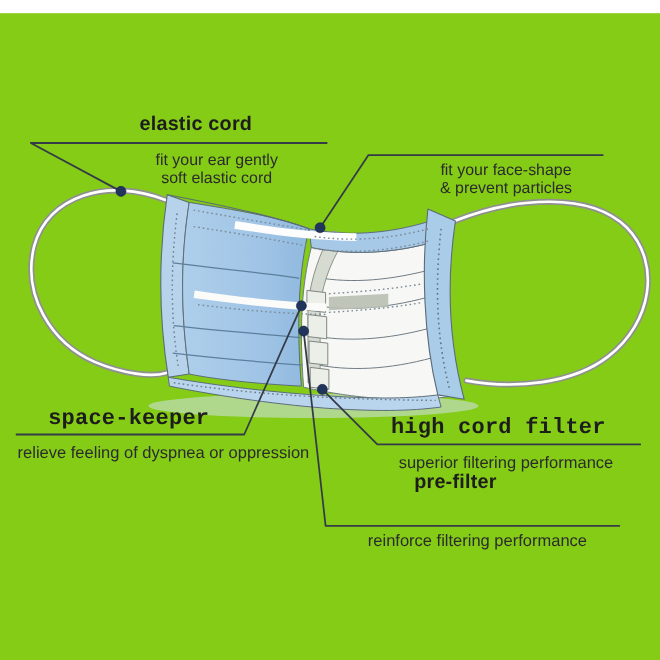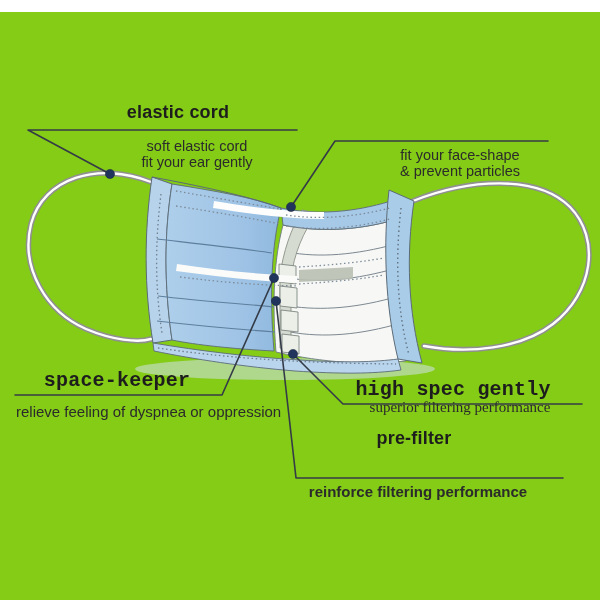--- a/index.html
+++ b/index.html
@@ -109,37 +109,37 @@
       <circle cx="110" cy="162" r="4.6"></circle>
       <circle cx="291" cy="195" r="4.6"></circle>
       <circle cx="274" cy="266" r="4.6"></circle>
       <circle cx="276" cy="289" r="4.6"></circle>
       <circle cx="293" cy="342" r="4.6"></circle>
     </g>
   </svg>
 
   <div class="lbl bold t18 centered" style="left:178px;top:90px;">elastic cord</div>
   <div class="lbl desc small centered" style="left:197px;top:126px;">
+    <div>fit your ear gently</div>
     <div>soft elastic cord</div>
-    <div>fit your ear gently</div>
   </div>
 
   <div class="lbl desc small centered" style="left:460px;top:135px;">
     <div>fit your face-shape</div>
     <div>&amp; prevent particles</div>
   </div>
 
   <div class="lbl bold t19 centered" style="left:117px;top:357px;">space-keeper</div>
   <div class="lbl desc" style="left:16px;top:392px;">
     <div>relieve feeling of dyspnea or oppression</div>
   </div>
 
-  <div class="lbl bold t19 centered" style="left:453px;top:366px;">high spec gently</div>
-  <div class="lbl desc centered" style="left:460px;top:387px;font-family:Liberation Serif, serif;">
+  <div class="lbl bold t19 centered" style="left:453px;top:366px;">high cord filter</div>
+  <div class="lbl desc centered" style="left:460px;top:401px;">
     <div>superior filtering performance</div>
   </div>
 
   <div class="lbl bold t18 centered" style="left:414px;top:416px;">pre-filter</div>
-  <div class="lbl desc centered" style="left:418px;top:472px;font-weight:bold;">
+  <div class="lbl desc centered" style="left:434px;top:472px;">
     <div>reinforce filtering performance</div>
   </div>
 
 </div>
 
 </body></html>

